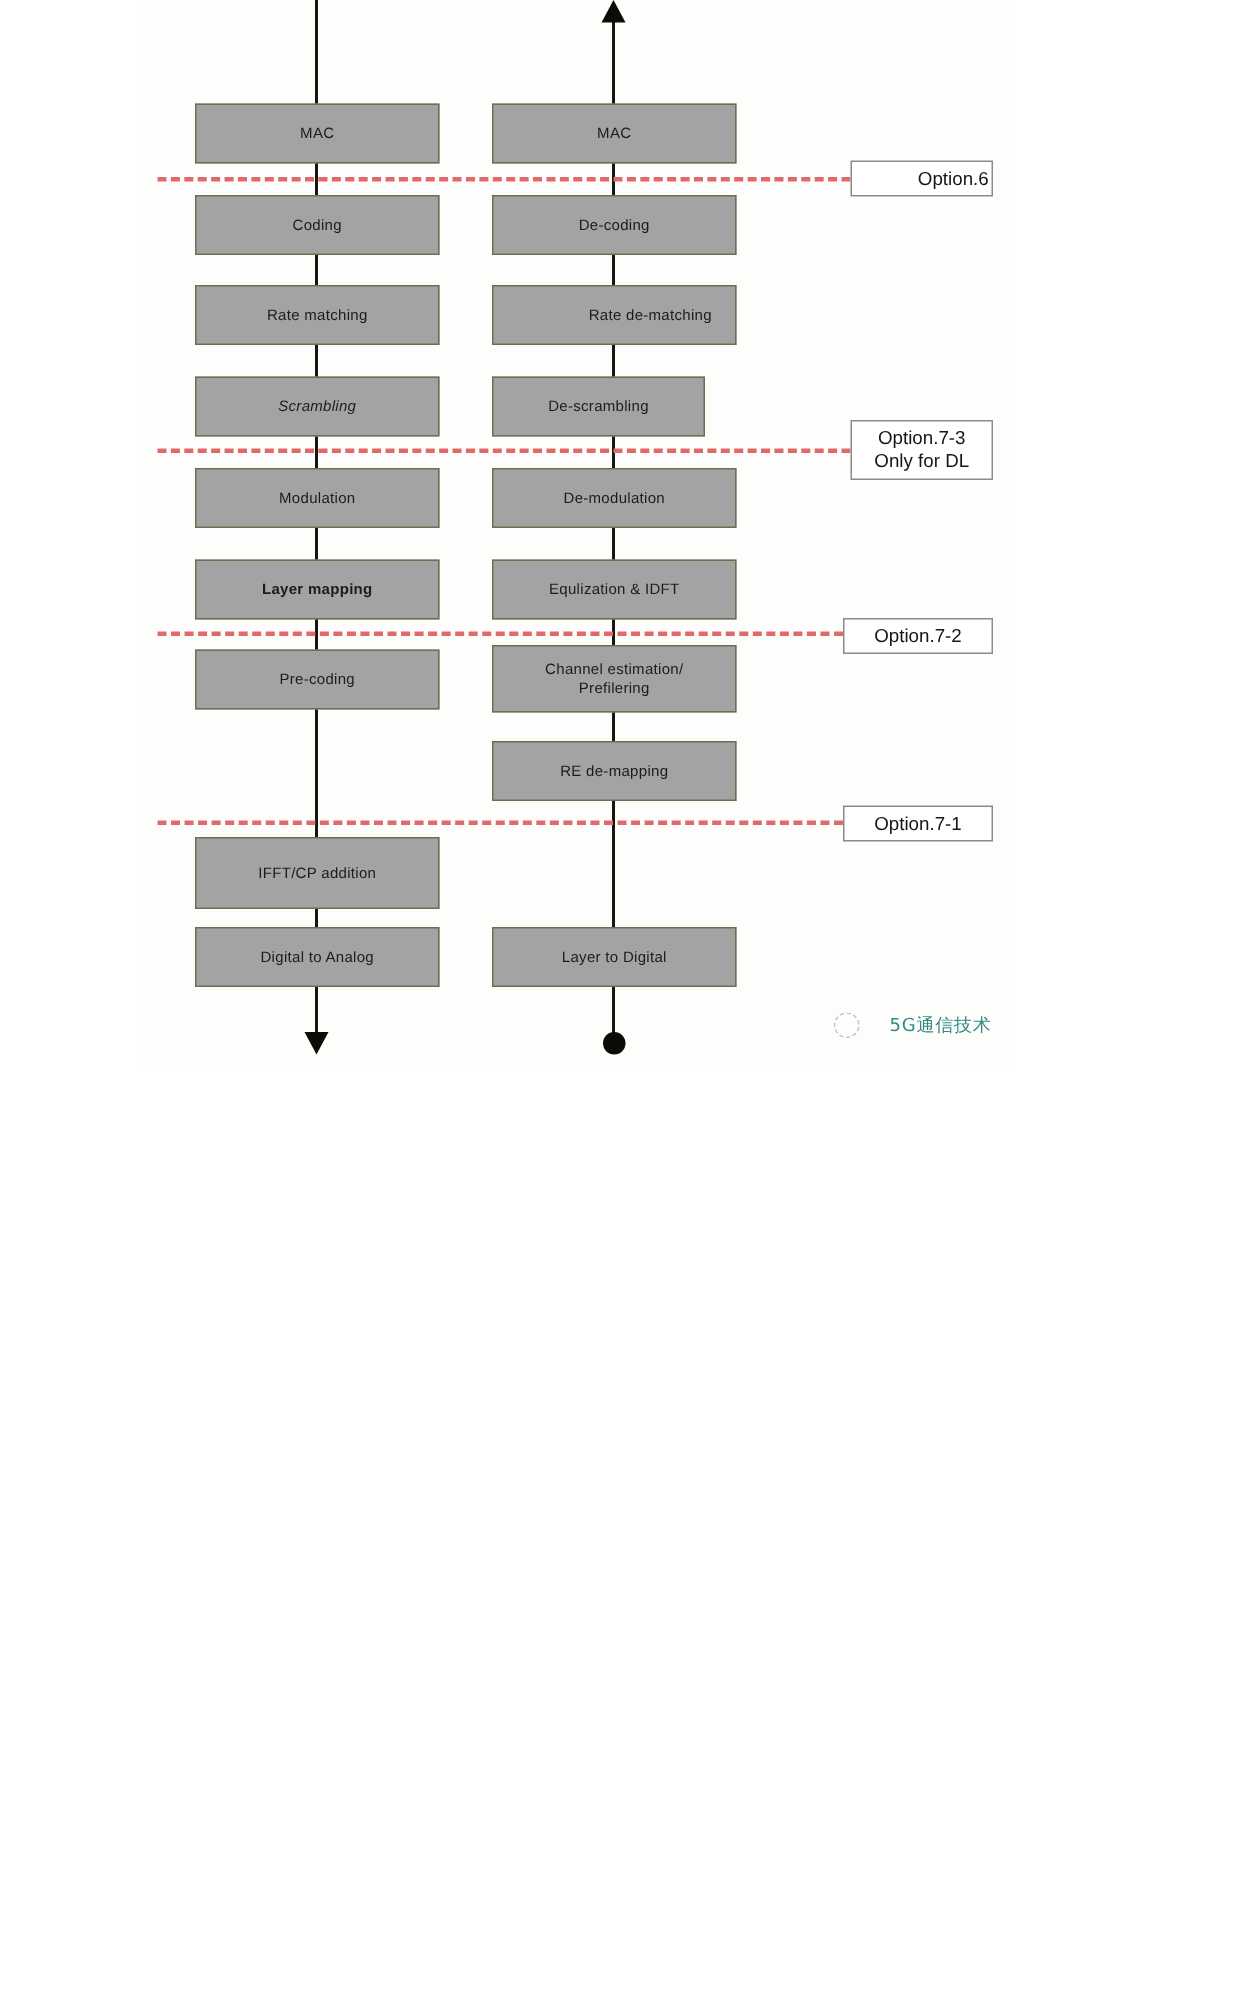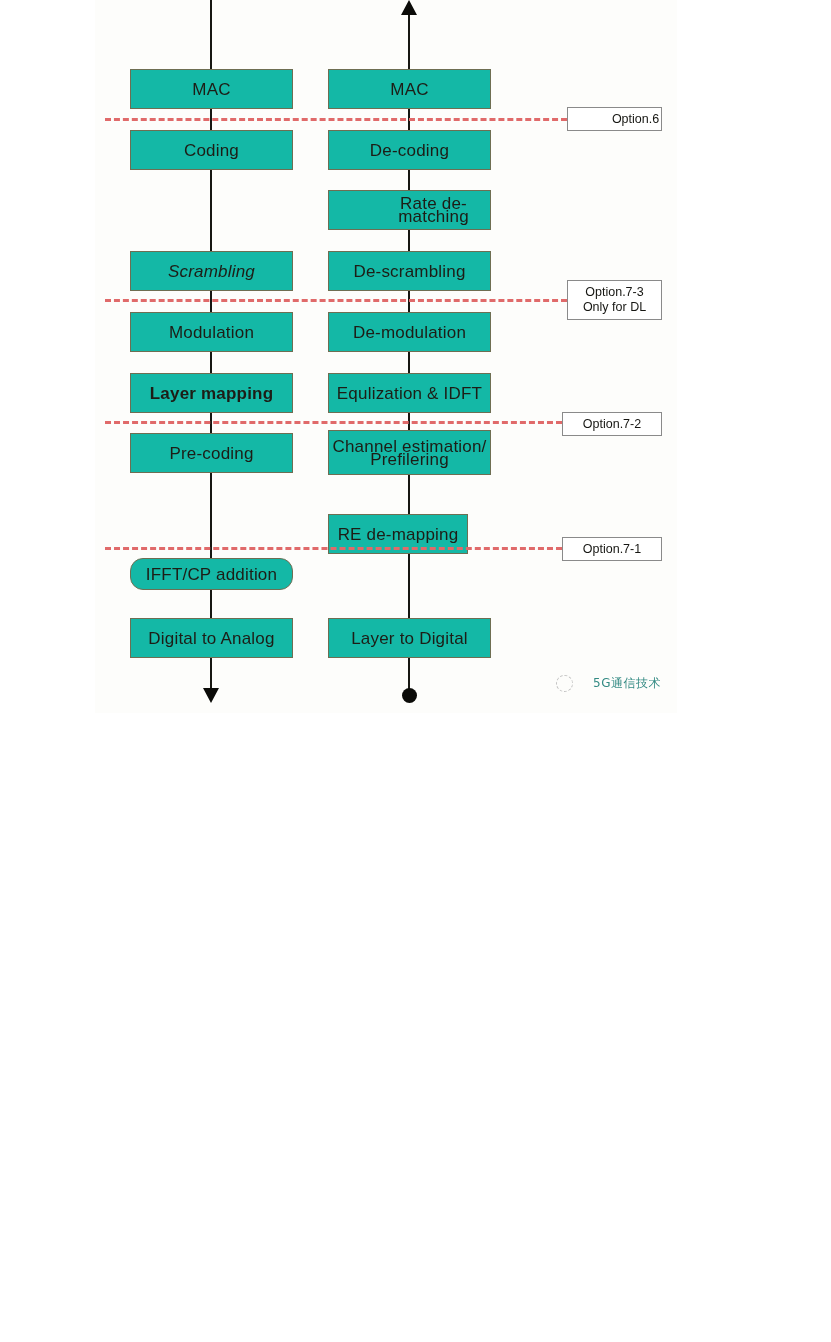--- a/index.html
+++ b/index.html
@@ -13,26 +13,26 @@
   
   .panel{
     position:absolute;left:95px;top:0px;width:582px;height:713px;
     background:#fdfdfb;
   }
 
   
   .node{
     position:absolute;
     box-sizing:border-box;
-    background:#14b8a6;
+    background:#a3a3a3;
     border:1.4px solid #6e6e52;
     display:flex;align-items:center;justify-content:center;
     text-align:center;
     color:#1d1d16;
-    font-size:17px;
+    font-size:10px;
     line-height:13px;
     letter-spacing:.2px;
     z-index:3;
   }
   .node .lbl{display:block;padding:0 3px;}
 
   
   .conn{
     position:absolute;width:2px;background:#171712;z-index:2;
   }
@@ -95,62 +95,65 @@
   <div class="arrow-up" style="left:401px;top:0px;"></div>
   <div class="arrow-down" style="left:203px;top:688px;"></div>
   <div class="enddot" style="left:402px;top:688px;"></div>
 
   <div class="node" style="left:130px;top:69px;width:163px;height:40px;">
     <span class="lbl">MAC</span>
   </div>
   <div class="node" style="left:130px;top:130px;width:163px;height:40px;">
     <span class="lbl">Coding</span>
   </div>
+  <div class="node" style="left:130px;top:190px;width:163px;height:40px;">
+    <span class="lbl">Rate matching</span>
+  </div>
   <div class="node" style="left:130px;top:251px;width:163px;height:40px;font-style:italic;">
     <span class="lbl">Scrambling</span>
   </div>
   <div class="node" style="left:130px;top:312px;width:163px;height:40px;">
     <span class="lbl">Modulation</span>
   </div>
   <div class="node" style="left:130px;top:373px;width:163px;height:40px;font-weight:bold;">
     <span class="lbl">Layer mapping</span>
   </div>
   <div class="node" style="left:130px;top:433px;width:163px;height:40px;">
     <span class="lbl">Pre-coding</span>
   </div>
-  <div class="node" style="left:130px;top:558px;width:163px;height:32px;border-radius:13px;">
+  <div class="node" style="left:130px;top:558px;width:163px;height:48px;">
     <span class="lbl">IFFT/CP addition</span>
   </div>
   <div class="node" style="left:130px;top:618px;width:163px;height:40px;">
     <span class="lbl">Digital to Analog</span>
   </div>
 
   <div class="node" style="left:328px;top:69px;width:163px;height:40px;">
     <span class="lbl">MAC</span>
   </div>
   <div class="node" style="left:328px;top:130px;width:163px;height:40px;">
     <span class="lbl">De-coding</span>
   </div>
   <div class="node" style="left:328px;top:190px;width:163px;height:40px;padding-left:48px;">
     <span class="lbl">Rate de-matching</span>
   </div>
-  <div class="node" style="left:328px;top:251px;width:163px;height:40px;">
+  <div class="node" style="left:328px;top:251px;width:142px;height:40px;">
     <span class="lbl">De-scrambling</span>
   </div>
   <div class="node" style="left:328px;top:312px;width:163px;height:40px;">
     <span class="lbl">De-modulation</span>
   </div>
   <div class="node" style="left:328px;top:373px;width:163px;height:40px;">
     <span class="lbl">Equlization &amp; IDFT</span>
   </div>
   <div class="node" style="left:328px;top:430px;width:163px;height:45px;">
     <span class="lbl" style="white-space:pre-line;">Channel estimation/
 Prefilering</span>
   </div>
-  <div class="node" style="left:328px;top:514px;width:140px;height:40px;">
+  <div class="node" style="left:328px;top:494px;width:163px;height:40px;">
     <span class="lbl">RE de-mapping</span>
   </div>
   <div class="node" style="left:328px;top:618px;width:163px;height:40px;">
     <span class="lbl">Layer to Digital</span>
   </div>
 
   <div class="split" style="left:105px;top:118px;width:462px;"></div>
   <div class="split" style="left:105px;top:299px;width:462px;"></div>
   <div class="split" style="left:105px;top:421px;width:457px;"></div>
   <div class="split" style="left:105px;top:547px;width:457px;"></div>

